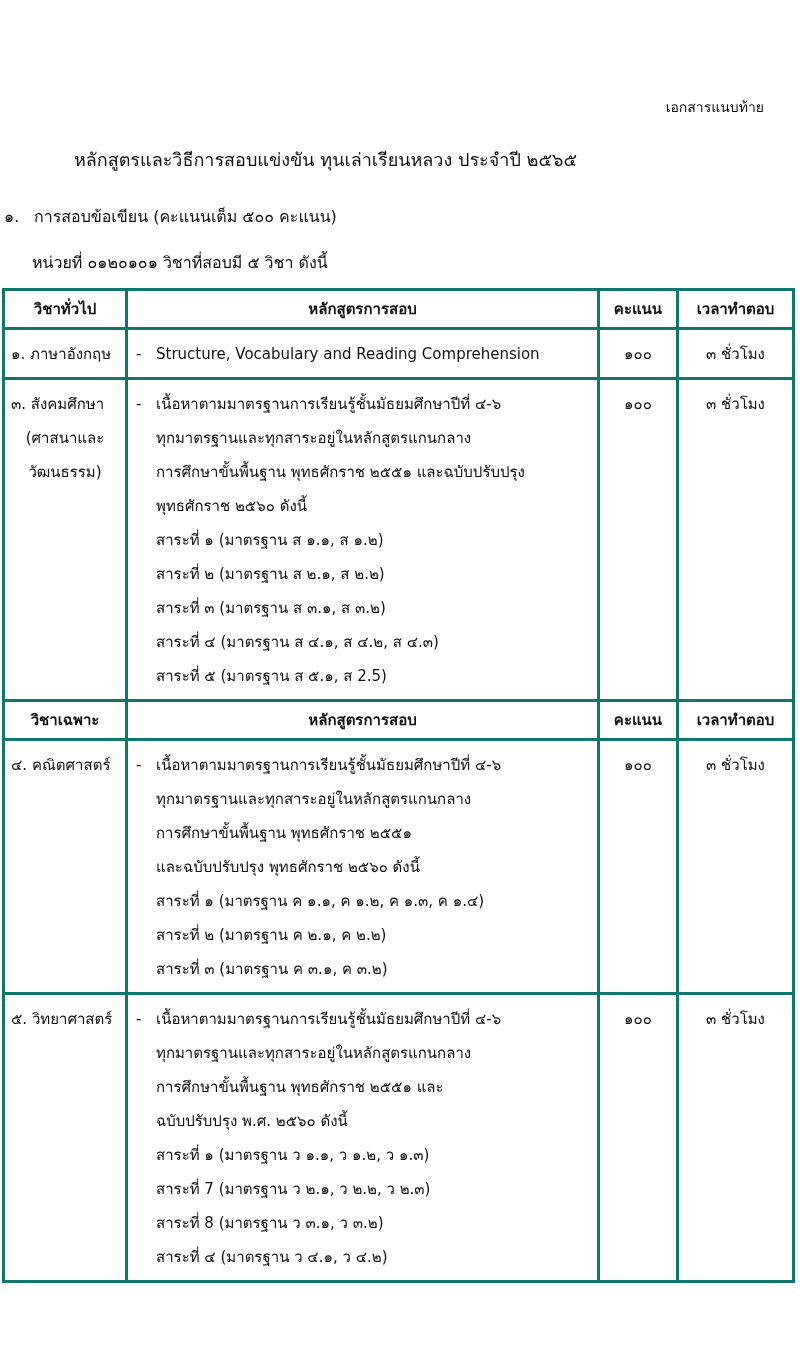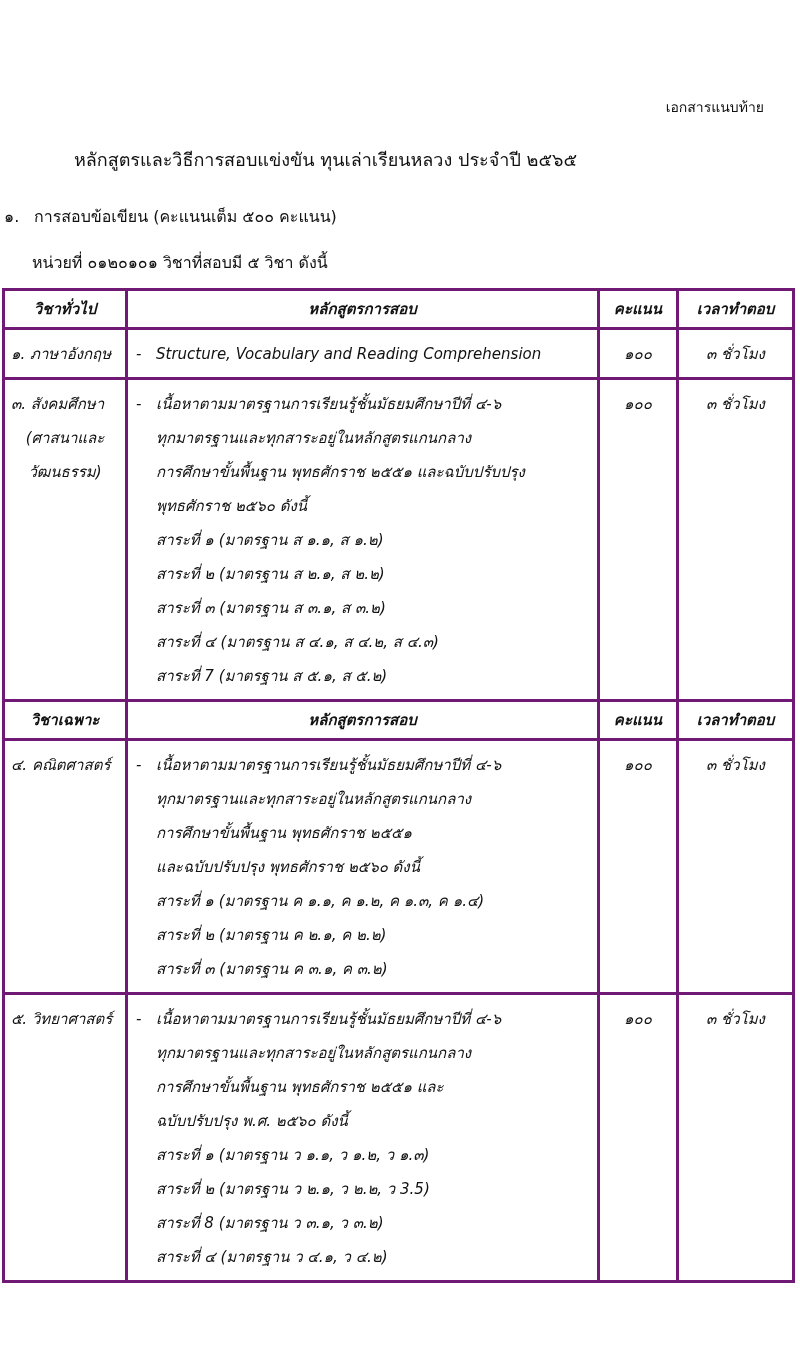--- a/index.html
+++ b/index.html
@@ -22,24 +22,23 @@
   .section .num { display: inline-block; width: 30px; }
   .unit {
     position: absolute; top: 250px; left: 32px; font-size: 16px;
   }
   table.exam {
     position: absolute; top: 288px; left: 2px; width: 790px;
     border-collapse: collapse; table-layout: fixed;
     font-size: 15px;
   }
   table.exam td, table.exam th {
-    border: 3px solid #701a75;
+    border: 3px solid #0f766e;
     vertical-align: top;
     padding: 0;
-    font-style: italic;
   }
   table.exam col.c1 { width: 123px; }
   table.exam col.c2 { width: 472px; }
   table.exam col.c3 { width: 79px; }
   table.exam col.c4 { width: 116px; }
   th {
     font-weight: bold; font-size: 15px; height: 36px; text-align: center; vertical-align: middle !important;
   }
   .subject { padding: 7px 6px 0 6px !important; line-height: 34px; }
   .subject .line { display: block; }
@@ -93,21 +92,21 @@
         </td>
         <td class="content">
           <span class="line first"><span class="dash">-</span><span>เนื้อหาตามมาตรฐานการเรียนรู้ชั้นมัธยมศึกษาปีที่ ๔-๖</span></span>
           <span class="line"><span>ทุกมาตรฐานและทุกสาระอยู่ในหลักสูตรแกนกลาง</span></span>
           <span class="line"><span>การศึกษาขั้นพื้นฐาน พุทธศักราช ๒๕๕๑ และฉบับปรับปรุง</span></span>
           <span class="line"><span>พุทธศักราช ๒๕๖๐ ดังนี้</span></span>
           <span class="line"><span>สาระที่ ๑ (มาตรฐาน ส ๑.๑, ส ๑.๒)</span></span>
           <span class="line"><span>สาระที่ ๒ (มาตรฐาน ส ๒.๑, ส ๒.๒)</span></span>
           <span class="line"><span>สาระที่ ๓ (มาตรฐาน ส ๓.๑, ส ๓.๒)</span></span>
           <span class="line"><span>สาระที่ ๔ (มาตรฐาน ส ๔.๑, ส ๔.๒, ส ๔.๓)</span></span>
-          <span class="line"><span>สาระที่ 7 (มาตรฐาน ส ๕.๑, ส ๕.๒)</span></span>
+          <span class="line"><span>สาระที่ ๕ (มาตรฐาน ส ๕.๑, ส 2.5)</span></span>
         </td>
         <td class="score">๑๐๐</td>
         <td class="time">๓ ชั่วโมง</td>
       </tr>
     <tr>
       <th>วิชาเฉพาะ</th>
       <th>หลักสูตรการสอบ</th>
       <th>คะแนน</th>
       <th>เวลาทำตอบ</th>
     </tr>
@@ -130,21 +129,21 @@
     <tr>
         <td class="subject">
           <span class="line">๕. วิทยาศาสตร์</span>
         </td>
         <td class="content">
           <span class="line first"><span class="dash">-</span><span>เนื้อหาตามมาตรฐานการเรียนรู้ชั้นมัธยมศึกษาปีที่ ๔-๖</span></span>
           <span class="line"><span>ทุกมาตรฐานและทุกสาระอยู่ในหลักสูตรแกนกลาง</span></span>
           <span class="line"><span>การศึกษาขั้นพื้นฐาน พุทธศักราช ๒๕๕๑ และ</span></span>
           <span class="line"><span>ฉบับปรับปรุง พ.ศ. ๒๕๖๐ ดังนี้</span></span>
           <span class="line"><span>สาระที่ ๑ (มาตรฐาน ว ๑.๑, ว ๑.๒, ว ๑.๓)</span></span>
-          <span class="line"><span>สาระที่ ๒ (มาตรฐาน ว ๒.๑, ว ๒.๒, ว 3.5)</span></span>
+          <span class="line"><span>สาระที่ 7 (มาตรฐาน ว ๒.๑, ว ๒.๒, ว ๒.๓)</span></span>
           <span class="line"><span>สาระที่ 8 (มาตรฐาน ว ๓.๑, ว ๓.๒)</span></span>
           <span class="line"><span>สาระที่ ๔ (มาตรฐาน ว ๔.๑, ว ๔.๒)</span></span>
         </td>
         <td class="score">๑๐๐</td>
         <td class="time">๓ ชั่วโมง</td>
       </tr>
   </tbody>
 </table>
 
 </body></html>

